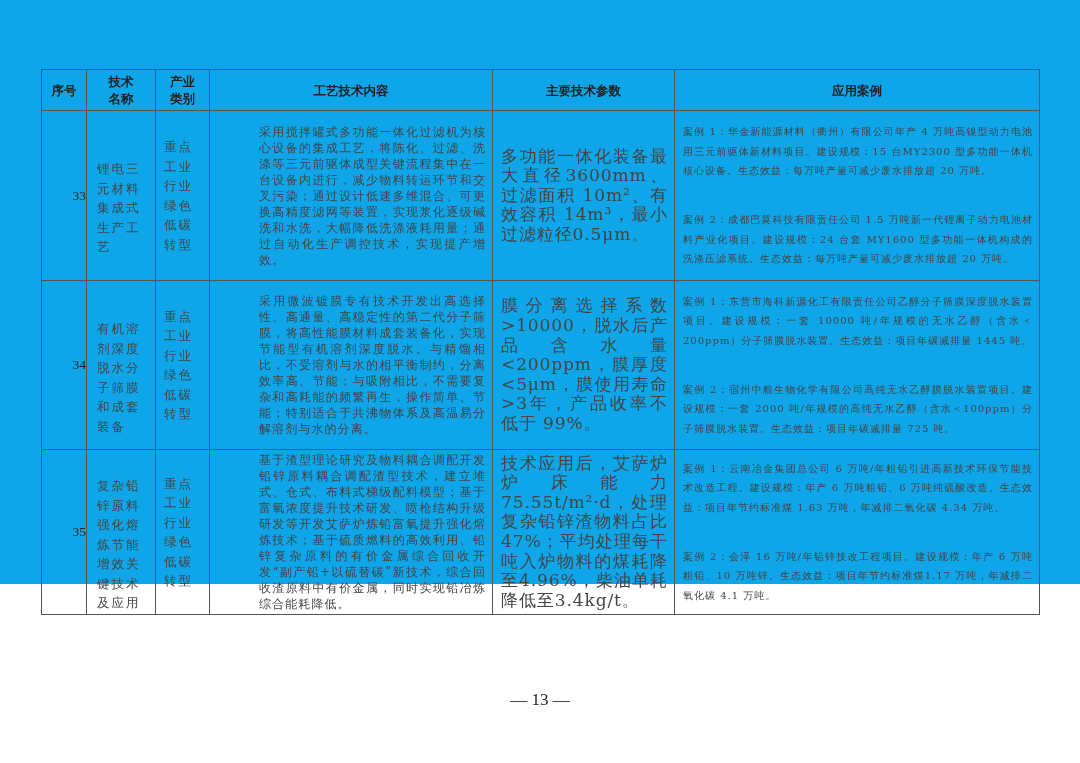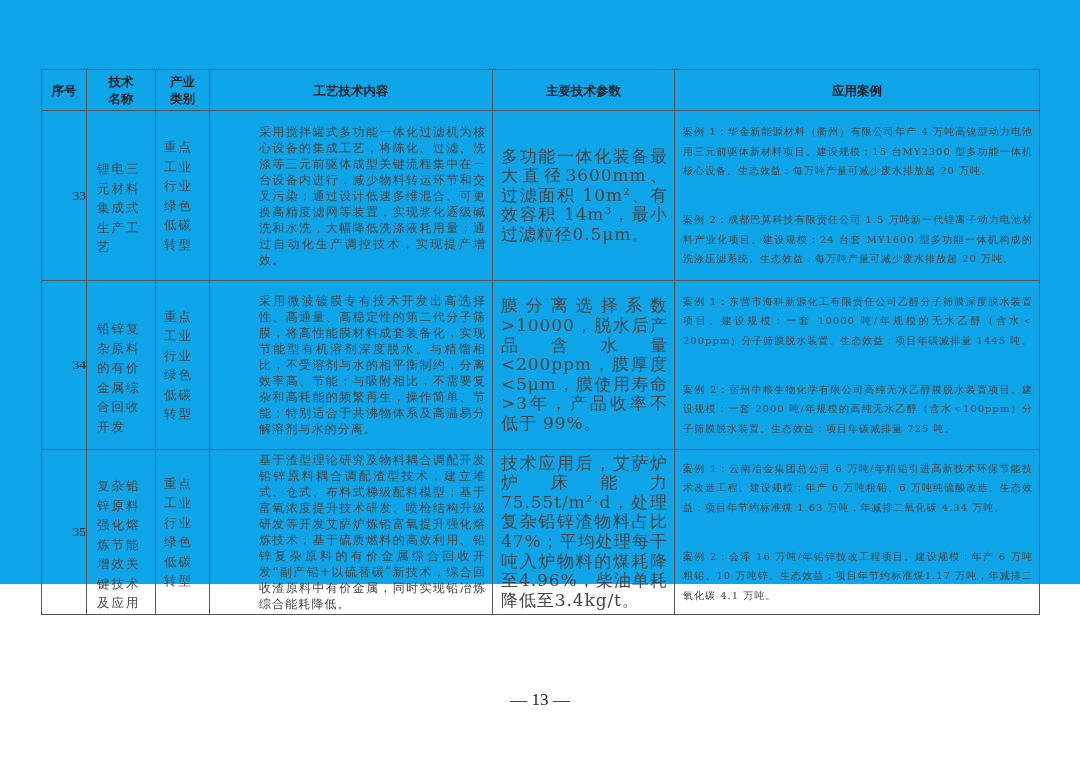--- a/index.html
+++ b/index.html
@@ -80,21 +80,21 @@
             <div>多功能一体化装备最大直径3600mm、过滤面积 10m²、有效容积 14m³，最小过滤粒径0.5μm。</div>
           </td>
         <td class="case">
           <div class="c1">案例 1：华金新能源材料（衢州）有限公司年产 4 万吨高镍型动力电池用三元前驱体新材料项目。建设规模：15 台MY2300 型多功能一体机核心设备。生态效益：每万吨产量可减少废水排放超 20 万吨。</div>
           <div class="c2">案例 2：成都巴莫科技有限责任公司 1.5 万吨新一代锂离子动力电池材料产业化项目。建设规模：24 台套 MY1600 型多功能一体机构成的洗涤压滤系统。生态效益：每万吨产量可减少废水排放超 20 万吨。</div>
         </td>
       </tr>
       <tr class="r34">
         <td class="num">34</td>
         <td class="name">
-            <div>铅锌复杂原料的有价金属综合回收开发</div>
+            <div>有机溶剂深度脱水分子筛膜和成套装备</div>
           </td>
         <td class="cat">
             <div>重点工业行业绿色低碳转型</div>
           </td>
         <td class="proc">
             <div>采用微波镀膜专有技术开发出高选择性、高通量、高稳定性的第二代分子筛膜，将高性能膜材料成套装备化，实现节能型有机溶剂深度脱水。与精馏相比，不受溶剂与水的相平衡制约，分离效率高、节能；与吸附相比，不需要复杂和高耗能的频繁再生，操作简单、节能；特别适合于共沸物体系及高温易分解溶剂与水的分离。</div>
           </td>
         <td class="par">
             <div>膜分离选择系数&gt;10000，脱水后产品含水量&lt;200ppm，膜厚度&lt;5μm，膜使用寿命&gt;3年，产品收率不低于 99%。</div>
           </td>

